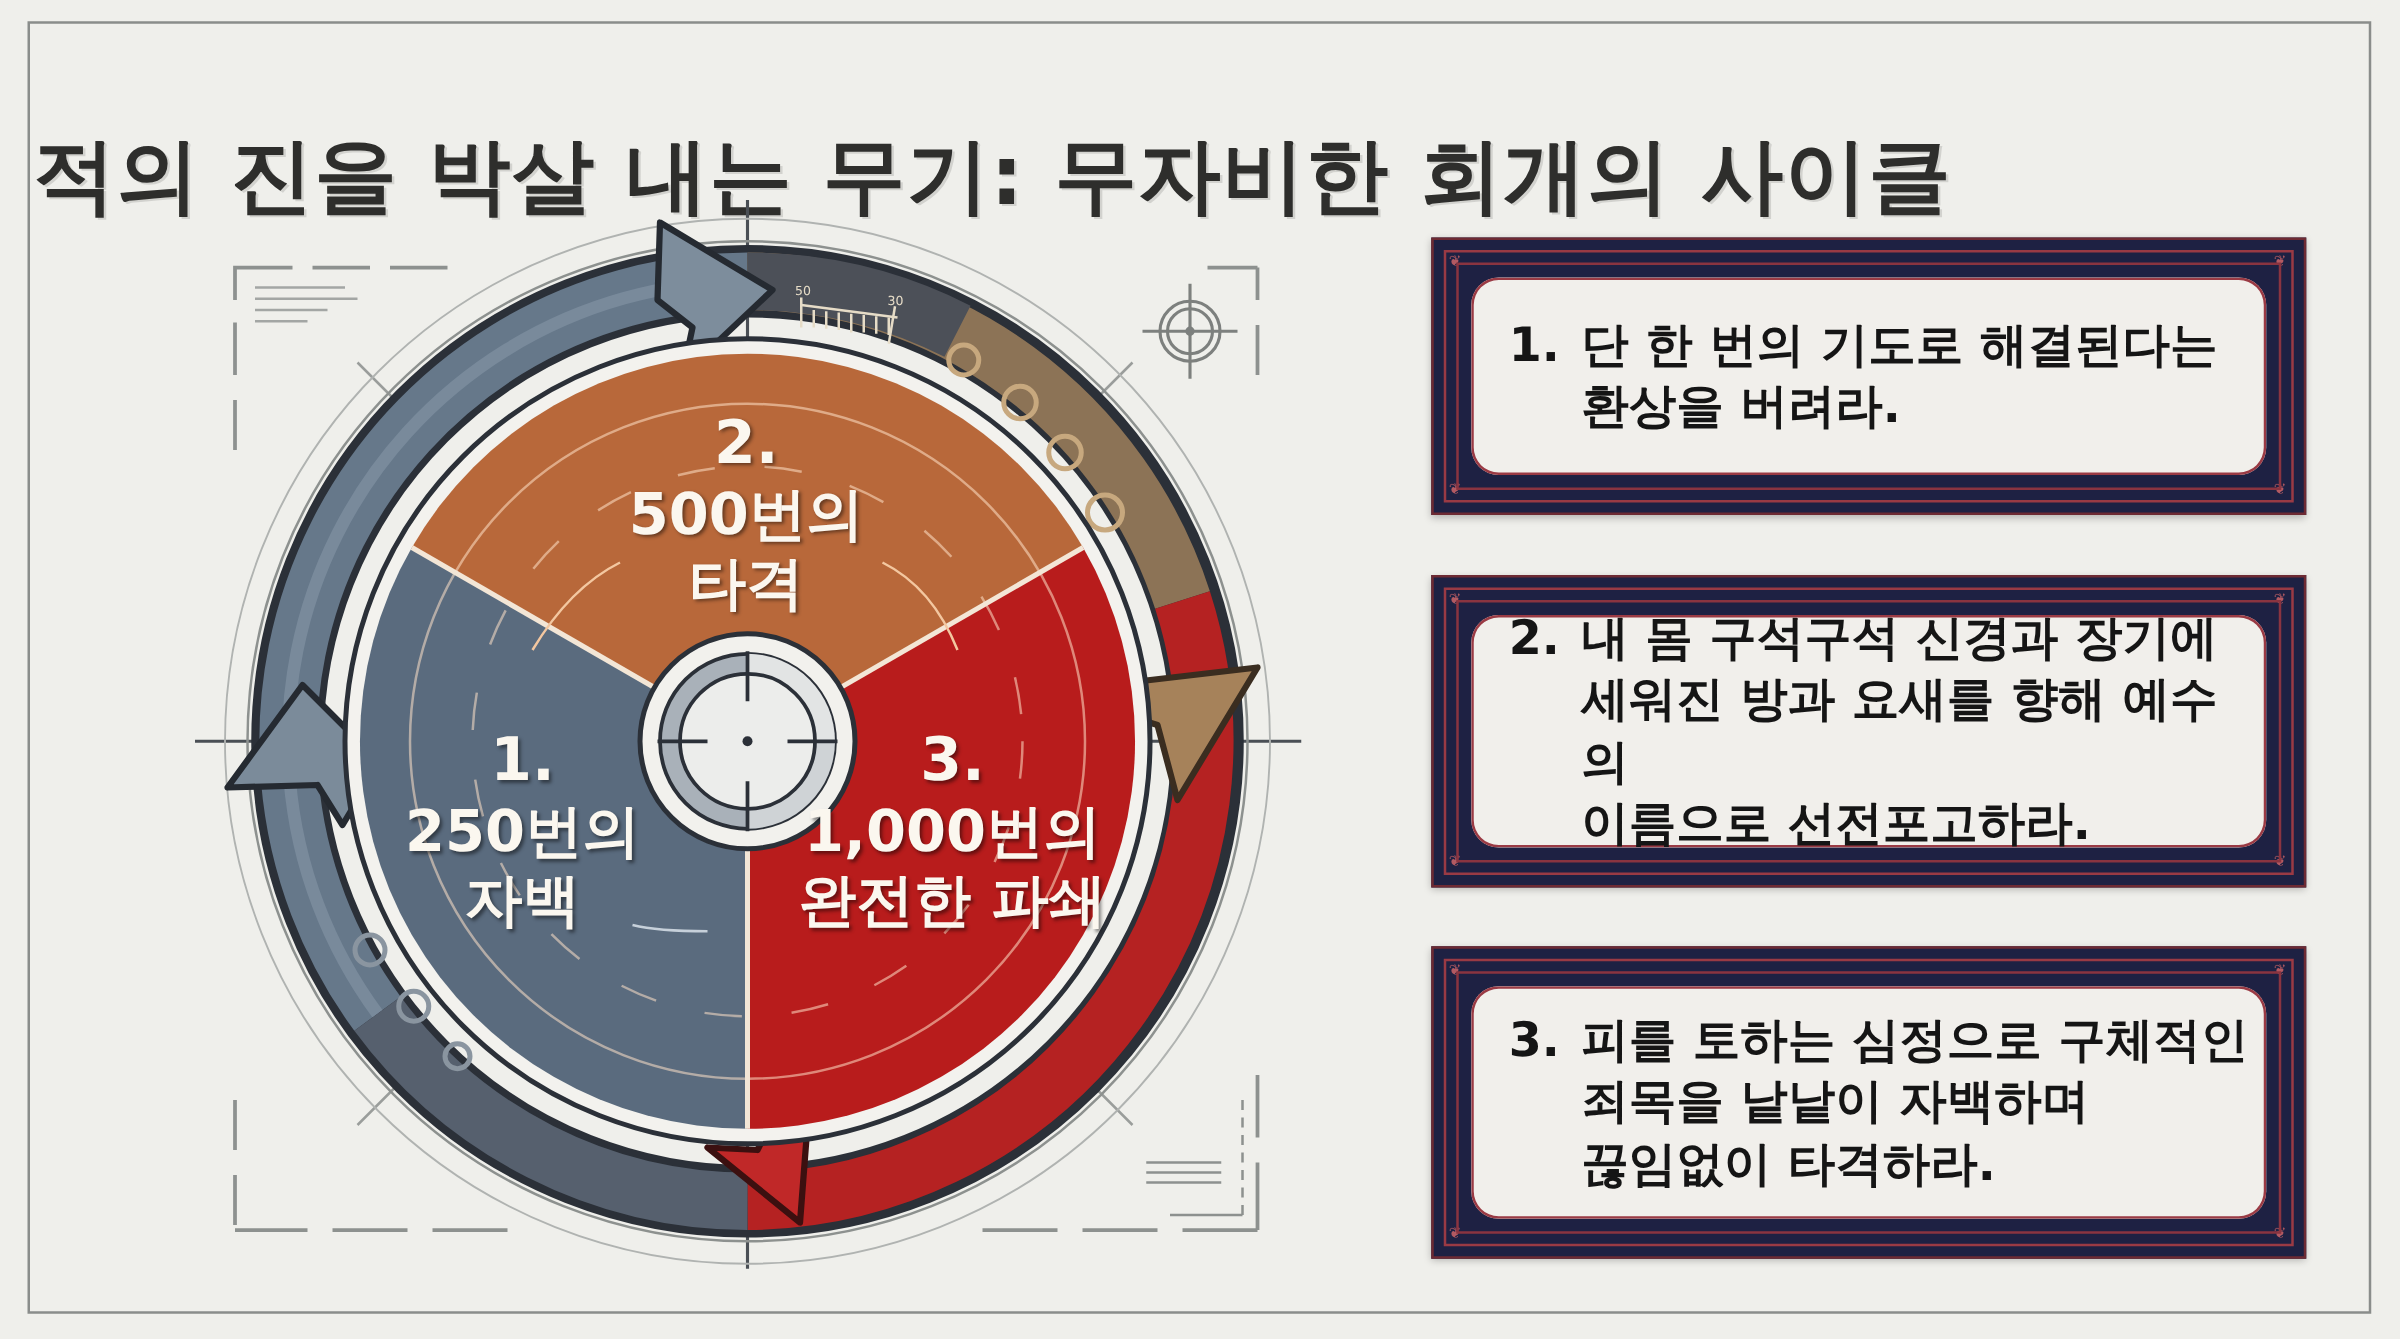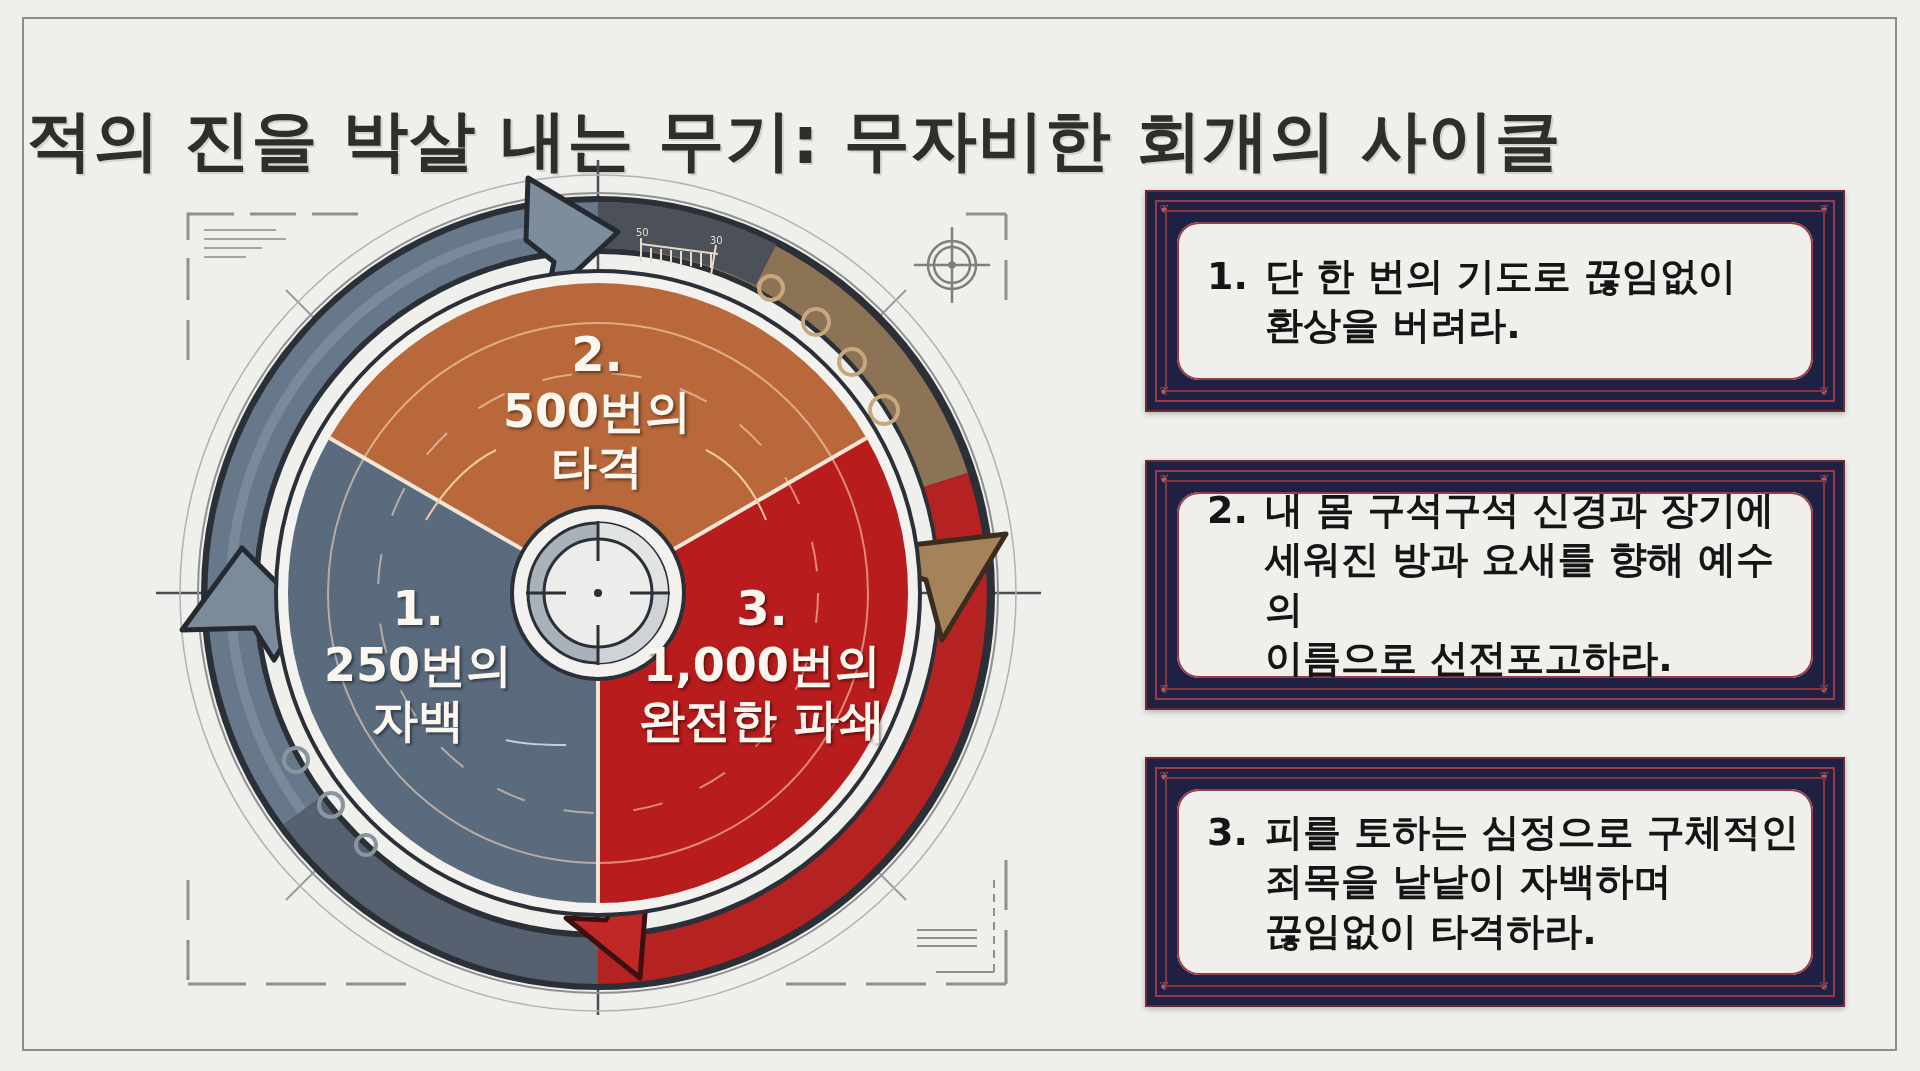--- a/index.html
+++ b/index.html
@@ -208,21 +208,21 @@
 </div>
 
 <div class="card" style="top:190px; height:222px;">
   <div class="card-panel"></div>
   <span class="orn" style="left:12px; top:12px;">❦</span>
   <span class="orn" style="right:14px; top:12px;">❦</span>
   <span class="orn" style="left:12px; bottom:14px;">❦</span>
   <span class="orn" style="right:14px; bottom:14px;">❦</span>
   <div class="card-text">
     <span class="idx">1.</span>
-    <span class="body">단 한 번의 기도로 끊임없이
+    <span class="body">단 한 번의 기도로 해결된다는
 환상을 버려라.</span>
   </div>
 </div>
 
 <div class="card" style="top:460px; height:250px;">
   <div class="card-panel"></div>
   <span class="orn" style="left:12px; top:12px;">❦</span>
   <span class="orn" style="right:14px; top:12px;">❦</span>
   <span class="orn" style="left:12px; bottom:14px;">❦</span>
   <span class="orn" style="right:14px; bottom:14px;">❦</span>

